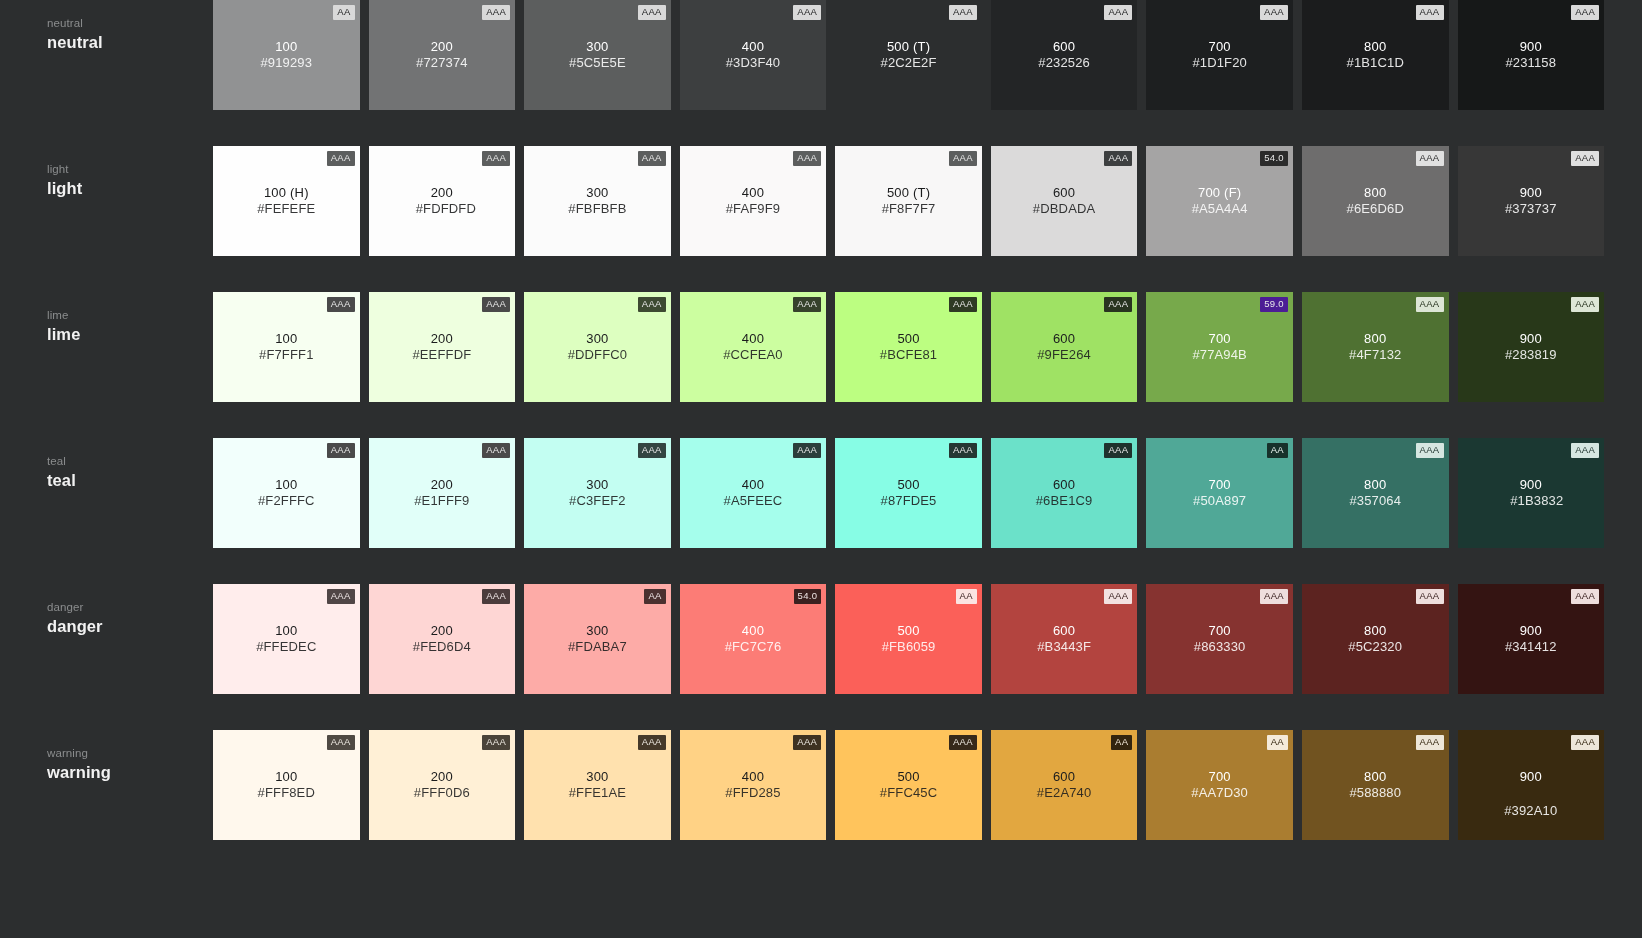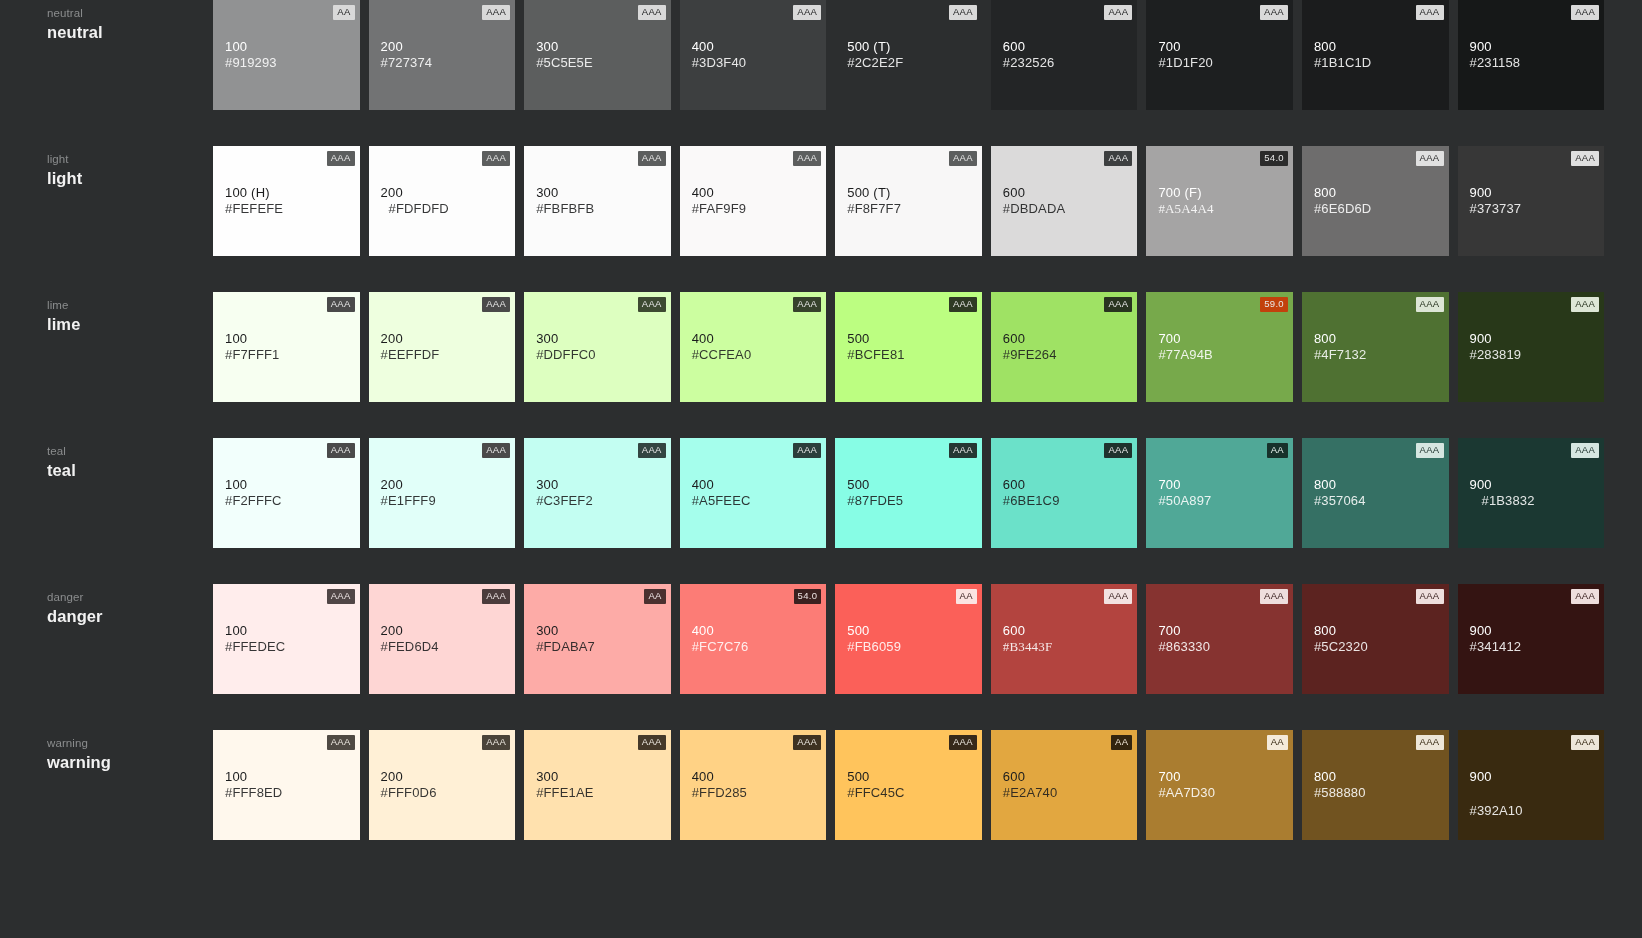--- a/index.html
+++ b/index.html
@@ -19,21 +19,21 @@
   }
   .row {
     display: flex;
     align-items: flex-start;
     height: 146px;
   }
   .row-label {
     width: 213px;
     flex: 0 0 213px;
     padding-left: 47px;
-    padding-top: 6px;
+    padding-top: 16px;
   }
   .row-label-small {
     font-size: 11.5px;
     color: #8b8d8e;
     line-height: 15px;
     letter-spacing: 0.1px;
     margin-bottom: 1px;
   }
   .row-label-big {
     font-size: 16.5px;
@@ -49,22 +49,23 @@
     padding-right: 38px;
   }
   .swatch {
     position: relative;
     flex: 1 1 0;
     height: 110px;
     overflow: hidden;
   }
   .swatch-center {
     position: absolute;
-    left: 12px; right: 0;
+    left: 0; right: 0;
     top: 38px;
+    text-align: center;
   }
   .swatch-step {
     font-size: 13px;
     line-height: 17px;
     font-weight: 400;
     letter-spacing: 0.2px;
   }
   .swatch-hex {
     font-size: 13px;
     line-height: 14px;
@@ -204,21 +205,21 @@
           <div class="badge" style="background: rgb(61, 63, 64); color: rgb(232, 232, 232);">AAA</div>
           <div class="swatch-center">
             <div class="swatch-step" style="color: rgb(27, 28, 29);">600</div>
             <div class="swatch-hex" style="color: rgb(27, 28, 29);">#DBDADA</div>
           </div>
         </div>
         <div class="swatch" style="background: rgb(165, 164, 164);">
           <div class="badge" style="background: rgb(43, 43, 43); color: rgb(232, 232, 232);">54.0</div>
           <div class="swatch-center">
             <div class="swatch-step" style="color: rgb(255, 255, 255);">700 (F)</div>
-            <div class="swatch-hex" style="color: rgb(255, 255, 255); font-family: Liberation Serif, serif;">#A5A4A4</div>
+            <div class="swatch-hex" style="color: rgb(255, 255, 255);">#A5A4A4</div>
           </div>
         </div>
         <div class="swatch" style="background: rgb(110, 109, 109);">
           <div class="badge" style="background: rgb(224, 224, 224); color: rgb(43, 43, 43);">AAA</div>
           <div class="swatch-center">
             <div class="swatch-step" style="color: rgb(255, 255, 255);">800</div>
             <div class="swatch-hex" style="color: rgb(255, 255, 255);">#6E6D6D</div>
           </div>
         </div>
         <div class="swatch" style="background: rgb(55, 55, 55);">
@@ -272,21 +273,21 @@
           </div>
         </div>
         <div class="swatch" style="background: rgb(159, 226, 100);">
           <div class="badge" style="background: rgb(40, 52, 32); color: rgb(232, 232, 232);">AAA</div>
           <div class="swatch-center">
             <div class="swatch-step" style="color: rgb(27, 28, 29);">600</div>
             <div class="swatch-hex" style="color: rgb(27, 28, 29);">#9FE264</div>
           </div>
         </div>
         <div class="swatch" style="background: rgb(119, 169, 75);">
-          <div class="badge" style="background: #c2410c; color: rgb(232, 232, 232);">59.0</div>
+          <div class="badge" style="background: #4c1d95; color: rgb(232, 232, 232);">59.0</div>
           <div class="swatch-center">
             <div class="swatch-step" style="color: rgb(255, 255, 255);">700</div>
             <div class="swatch-hex" style="color: rgb(255, 255, 255);">#77A94B</div>
           </div>
         </div>
         <div class="swatch" style="background: rgb(79, 113, 50);">
           <div class="badge" style="background: rgb(221, 230, 214); color: rgb(36, 48, 28);">AAA</div>
           <div class="swatch-center">
             <div class="swatch-step" style="color: rgb(255, 255, 255);">800</div>
             <div class="swatch-hex" style="color: rgb(255, 255, 255);">#4F7132</div>
@@ -410,21 +411,21 @@
           <div class="badge" style="background: rgb(251, 228, 226); color: rgb(58, 33, 32);">AA</div>
           <div class="swatch-center">
             <div class="swatch-step" style="color: rgb(255, 255, 255);">500</div>
             <div class="swatch-hex" style="color: rgb(255, 255, 255);">#FB6059</div>
           </div>
         </div>
         <div class="swatch" style="background: rgb(179, 68, 63);">
           <div class="badge" style="background: rgb(242, 226, 225); color: rgb(58, 33, 32);">AAA</div>
           <div class="swatch-center">
             <div class="swatch-step" style="color: rgb(255, 255, 255);">600</div>
-            <div class="swatch-hex" style="color: rgb(255, 255, 255); font-family: Liberation Serif, serif;">#B3443F</div>
+            <div class="swatch-hex" style="color: rgb(255, 255, 255);">#B3443F</div>
           </div>
         </div>
         <div class="swatch" style="background: rgb(134, 51, 48);">
           <div class="badge" style="background: rgb(238, 222, 221); color: rgb(58, 33, 32);">AAA</div>
           <div class="swatch-center">
             <div class="swatch-step" style="color: rgb(255, 255, 255);">700</div>
             <div class="swatch-hex" style="color: rgb(255, 255, 255);">#863330</div>
           </div>
         </div>
         <div class="swatch" style="background: rgb(92, 35, 32);">

